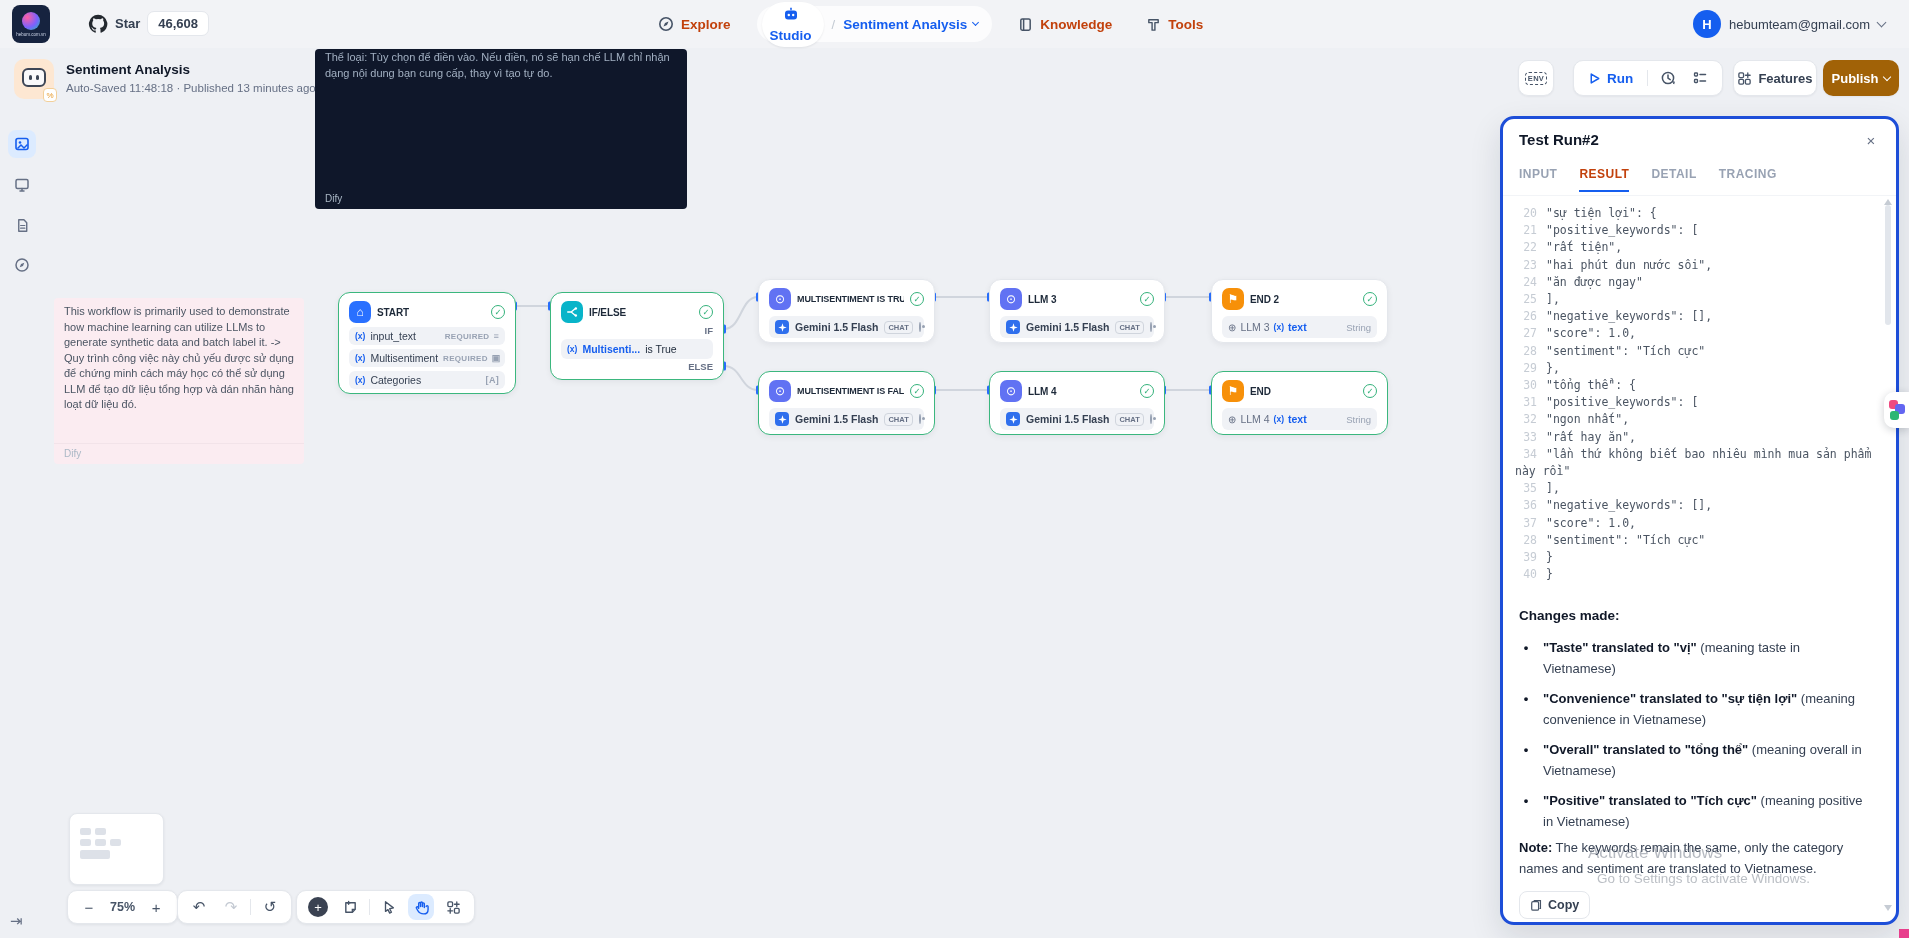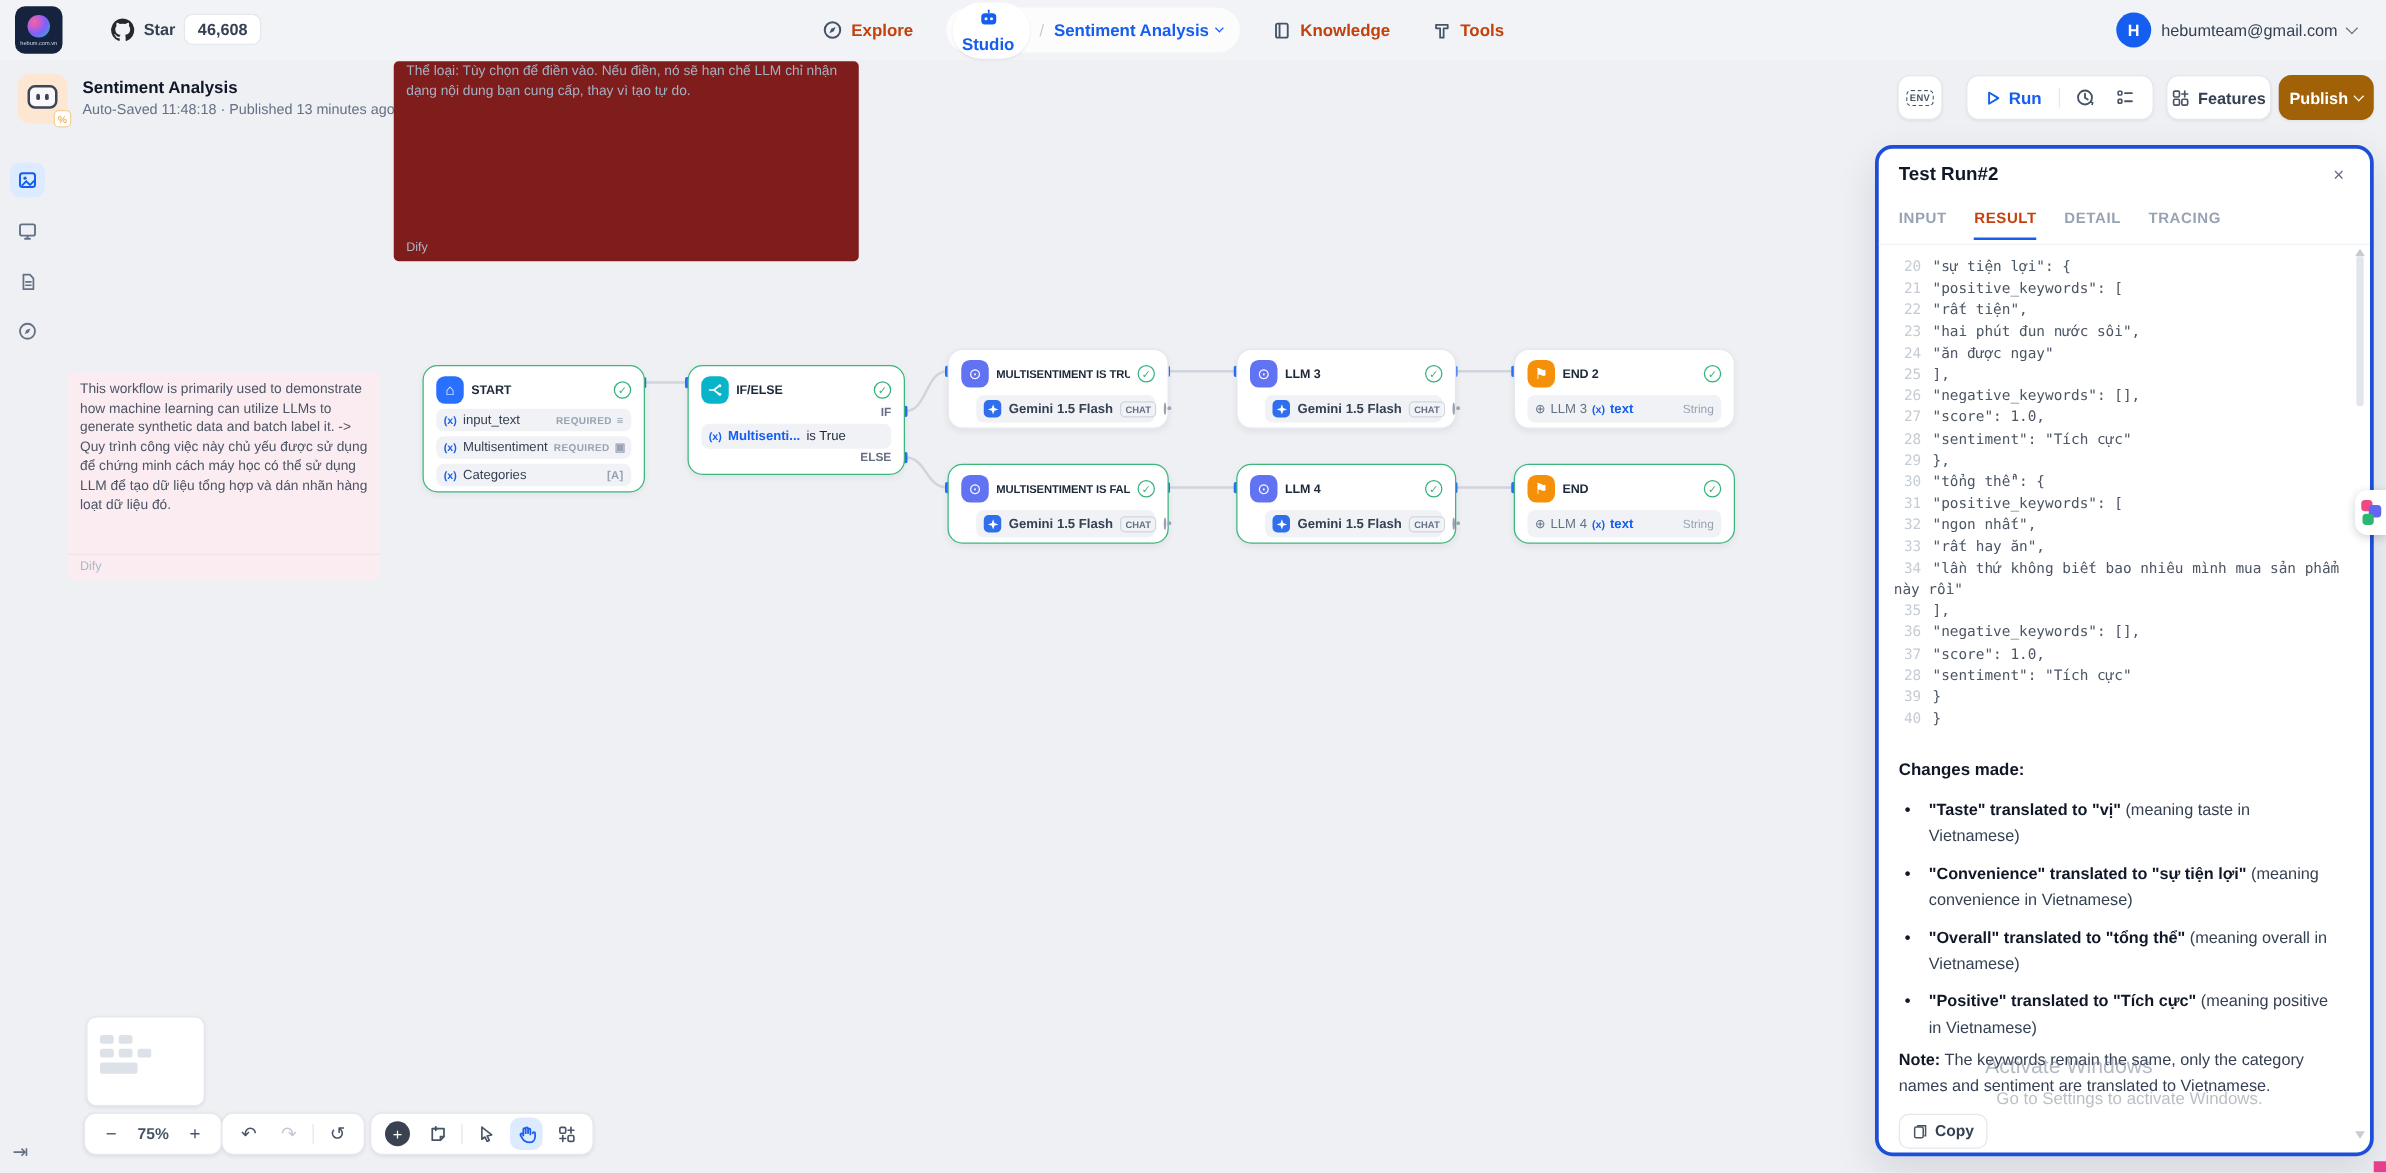--- a/index.html
+++ b/index.html
@@ -48,41 +48,41 @@
   .featbtn { left:1733px; width:84px; justify-content:center; gap:6px; font-size:13px; font-weight:600; color:#354052; cursor:pointer; }
   .pubbtn { left:1823px; width:76px; background:#a16207; border:none; color:#fff; font-size:13px; font-weight:700; justify-content:center; gap:6px; cursor:pointer; }
 
   
   .rail-icon { position:absolute; left:8px; width:28px; height:28px; border-radius:8px; display:flex; align-items:center; justify-content:center; color:#667085; cursor:pointer; z-index:4; }
   .rail-icon.active { background:#dcebff; color:#155eef; }
   .rail-expand { position:absolute; left:10px; top:912px; color:#667085; font-size:15px; cursor:pointer; z-index:4; }
 
   
   .note { position:absolute; border-radius:4px; z-index:1; overflow:hidden; cursor:grab; }
-  .note-blue { left:315px; top:49px; width:372px; height:160px; background:#7f1d1d; }
+  .note-blue { left:315px; top:49px; width:372px; height:160px; background:#0f172a; }
   .note-blue .ntext { color:#a2b0c2; }
   .note-pink { left:54px; top:298px; width:250px; height:166px; background:#fbecf1; }
   .note-pink .ntext { color:#4b5563; }
   .ntext { font-size:11px; line-height:15.5px; padding:6px 10px 0 10px; }
   .nfoot { position:absolute; left:0; bottom:0; width:100%; padding:4px 10px 5px; font-size:10px; color:#aab8c6; border-top:1px solid rgba(16,24,40,.04); }
 
   
   .node { position:absolute; background:#fff; border-radius:12px; border:1px solid #e4e7ec; box-shadow:0 2px 6px rgba(16,24,40,.06); z-index:2; cursor:pointer; padding:8px 10px; }
   .node.ok { border:1.6px solid #3bb77e; }
   .ntitle-row { display:flex; align-items:center; gap:6px; }
   .nicon { width:22px; height:22px; border-radius:7px; display:flex; align-items:center; justify-content:center; color:#fff; font-size:12px; flex:0 0 auto; }
   .nicon.blue { background:#2970ff; } .nicon.teal { background:#08b4c9; }
   .nicon.purple { background:#6172f3; } .nicon.orange { background:#f79009; }
   .ntitle { font-size:10px; font-weight:700; color:#1d2939; white-space:nowrap; letter-spacing:-.1px; flex:1 1 auto; overflow:hidden; }
   .check { width:14px; height:14px; border-radius:50%; border:1.4px solid #34b27b; color:#34b27b; font-size:8.5px; display:flex; align-items:center; justify-content:center; flex:0 0 auto; }
   .frow { display:flex; align-items:center; gap:5px; background:#f0f2f6; border-radius:6px; height:18px; padding:0 6px; margin-top:4px; font-size:10.5px; color:#354052; }
   .vx { color:#155eef; font-weight:700; font-size:8.5px; }
   .ftag { margin-left:auto; font-size:8px; color:#98a2b3; font-weight:600; letter-spacing:.3px; display:flex; gap:4px; align-items:center;justify-content:space-between; }
   .fsuf { font-size:9px; color:#98a2b3; }
-  .modelrow { display:flex; align-items:center; gap:6px; background:#f0f2f6; border-radius:6px; height:22px; padding:0 6px; margin-top:6px;margin-left:12px; }
+  .modelrow { display:flex; align-items:center; gap:6px; background:#f0f2f6; border-radius:6px; height:22px; padding:0 6px; margin-top:6px; }
   .gem { width:14px; height:14px; border-radius:4px; background:#2f6fed; display:flex; align-items:center; justify-content:center; flex:0 0 auto; }
   .mname { font-size:10.5px; color:#354052; font-weight:600; white-space:nowrap; }
   .mode { border:1px solid #d0d5dd; border-radius:4px; font-size:7.5px; color:#667085; font-weight:700; padding:1px 3px; }
   .eye { width:10px; height:10px; border-radius:50%; border:1.5px solid #98a2b3; position:relative; }
   .eye i { position:absolute; left:2.2px; top:2.2px; width:3px; height:3px; border-radius:50%; background:#98a2b3; }
   .iflab { text-align:right; font-size:9.5px; font-weight:700; color:#667085; margin-top:2px; }
   .condrow { display:flex; align-items:center; gap:5px; background:#f0f2f6; border-radius:6px; height:20px; padding:0 6px; margin-top:3px; font-size:10.5px; }
   .condvar { color:#155eef; font-weight:600; }
   .condop { color:#1d2939; }
   .endrow { display:flex; align-items:center; gap:4px; background:#f0f2f6; border-radius:6px; height:22px; padding:0 6px; margin-top:6px; font-size:10.5px; color:#667085; }

